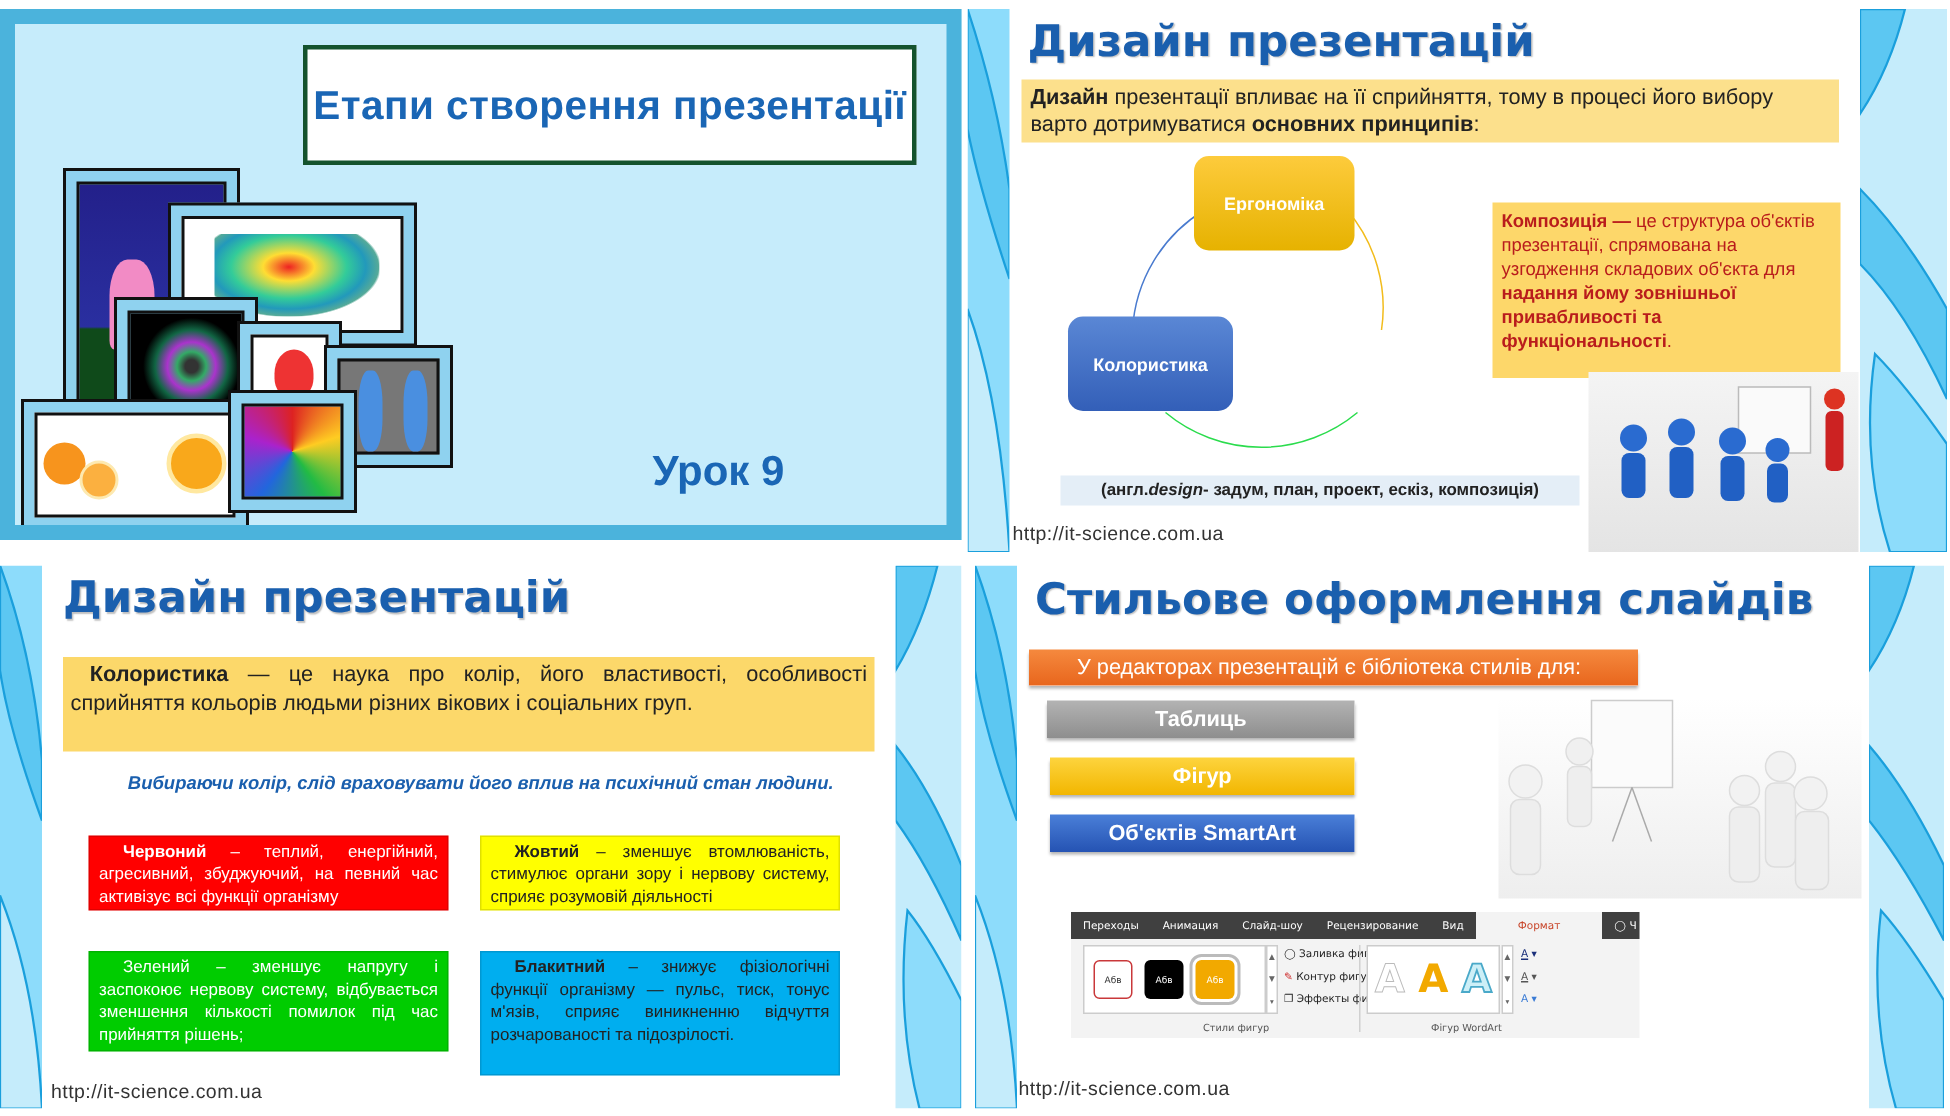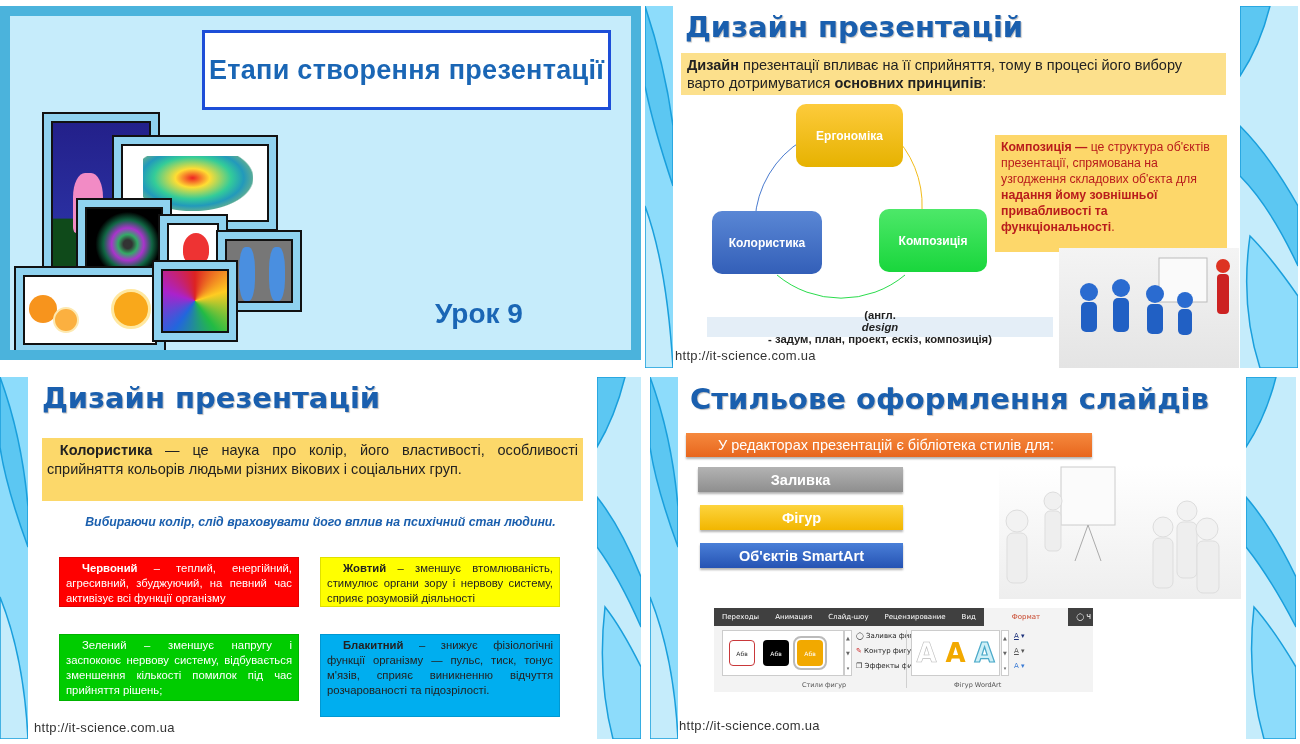--- a/index.html
+++ b/index.html
@@ -3,42 +3,42 @@
 <meta charset="utf-8">
 <style>
   * { box-sizing: border-box; margin: 0; padding: 0; }
   html, body { width: 1300px; height: 744px; background: #ffffff; overflow: hidden; }
   body { position: relative; font-family: "Liberation Sans", "DejaVu Sans", sans-serif; }
 
   .slide { position: absolute; overflow: hidden; }
 
   
   #slide1 { left: 0; top: 6px; width: 641px; height: 354px; background: #c6ecfb; border: 10px solid #4bb3dc; }
-  #slide1 .title-box { position: absolute; left: 192px; top: 14px; width: 409px; height: 80px; background: #fff; border: 3px solid #1d4ed8; display:flex; align-items:center; justify-content:center; text-align:center; }
+  #slide1 .title-box { position: absolute; left: 192px; top: 14px; width: 409px; height: 80px; background: #fff; border: 3px solid #14532d; display:flex; align-items:center; justify-content:center; text-align:center; }
   #slide1 .title-box span { color: #1a66b5; font-weight: bold; font-size: 27px; line-height: 31px; letter-spacing: 0.3px; }
   #slide1 .lesson { position: absolute; left: 425px; top: 282px; color: #1a66b5; font-weight: bold; font-size: 28px; }
   .photo { position: absolute; border: 2px solid #111; background: #8fd2ef; padding: 7px; }
   .photo .inner { width: 100%; height: 100%; border: 2px solid #111; }
 
   
   .wave { position: absolute; top: 0; bottom: 0; width: 40px; background: #8ddcfb; overflow: hidden; }
   .wave svg { width: 100%; height: 100%; display: block; }
 
   
   #slide2 { left: 645px; top: 6px; width: 655px; height: 362px; background: #fff; }
   .s-title { position: absolute; color: #1a5fae; font-weight: bold; font-family: "DejaVu Sans", sans-serif; text-shadow: 1px 1px 1px rgba(0,0,0,0.25); }
   #slide2 .s-title { left: 40px; top: 4px; font-size: 29px; }
   #slide2 .intro { position: absolute; left: 36px; top: 47px; width: 545px; height: 42px; background: #fce08c; padding: 3px 6px; font-size: 14.5px; line-height: 18px; color: #222; }
   .node { position: absolute; border-radius: 10px; color: #fff; font-weight: bold; font-size: 12px; display:flex; align-items:center; justify-content:center; }
   #slide2 .node-ergo { left: 151px; top: 98px; width: 107px; height: 63px; background: linear-gradient(#fdcb3c, #e6b200); }
   #slide2 .node-kolor { left: 67px; top: 205px; width: 110px; height: 63px; background: linear-gradient(#5a87d5, #335fb8); }
   #slide2 .node-komp { left: 234px; top: 203px; width: 108px; height: 63px; background: linear-gradient(#4de869, #19d63c); }
   #slide2 .ring { position: absolute; left: 88px; top: 104px; width: 212px; height: 205px; }
   #slide2 .komp-def { position: absolute; left: 350px; top: 129px; width: 232px; height: 117px; background: #fdd76a; padding: 4px 6px; font-size: 12.3px; line-height: 16px; color: #b91c1c; }
-  #slide2 .design-note { position: absolute; left: 62px; top: 311px; width: 346px; height: 20px; background: #e4eef7; font-size: 11.3px; font-weight: bold; color: #222; display:flex; align-items:center; justify-content:center;flex-direction:column; }
+  #slide2 .design-note { position: absolute; left: 62px; top: 311px; width: 346px; height: 20px; background: #e4eef7; font-size: 11.3px; font-weight: bold; color: #222; display:flex; align-items:center; justify-content:center; }
   .url { position: absolute; font-size: 13px; color: #333; letter-spacing: 0.3px; }
   #slide2 .url { left: 30px; top: 342px; }
   .people-img { position: absolute; background: linear-gradient(#f4f4f4, #e4e4e4); }
 
   
   #slide3 { left: 0; top: 377px; width: 641px; height: 362px; background: #fff; }
   #slide3 .s-title { left: 42px; top: 4px; font-size: 29px; }
   #slide3 .intro { position: absolute; left: 42px; top: 61px; width: 541px; height: 63px; background: #fcd86a; padding: 3px 5px 3px 5px; font-size: 14.5px; line-height: 19px; color: #222; text-align: justify; }
   #slide3 .hint { position: absolute; left: 0; width: 641px; top: 138px; text-align: center; font-size: 12.3px; font-weight: bold; color: #1a5fae; font-style: italic; }
   .cbox { position: absolute; padding: 3px 6px; font-size: 11.3px; line-height: 15px; text-align: justify; text-indent: 16px; border: 1px solid rgba(0,0,0,0.12); }
@@ -141,21 +141,20 @@
     <b>Дизайн</b><span> презентації впливає на її сприйняття, тому в процесі його вибору варто дотримуватися </span><b>основних принципів</b><span>:</span>
   </div>
 
   <svg class="ring" viewBox="0 0 212 205">
     <path d="M70 30 A100 100 0 0 0 22 110" fill="none" stroke="#4a7bcf" stroke-width="1"></path>
     <path d="M165 30 A100 100 0 0 1 188 110" fill="none" stroke="#f2bc1c" stroke-width="1"></path>
     <path d="M44 165 A100 100 0 0 0 172 165" fill="none" stroke="#2bdc4d" stroke-width="1"></path>
   </svg>
   <div class="node node-ergo">Ергономіка</div>
   <div class="node node-kolor">Колористика</div>
-  <div class="node node-komp">Композиція</div>
 
   <div class="komp-def">
     <b>Композиція —</b><span> це структура об'єктів презентації, спрямована на узгодження складових об'єкта для </span><b>надання йому зовнішньої привабливості та функціональності</b><span>.</span>
   </div>
 
   <div class="people-img" style="left:414px;top:242px;width:180px;height:120px;">
     <svg width="180" height="120" viewBox="0 0 180 120">
       <rect x="100" y="10" width="48" height="44" fill="#fafafa" stroke="#bbb"></rect>
       <circle cx="164" cy="18" r="7" fill="#d32"></circle>
         <rect x="158" y="26" width="12" height="40" rx="4" fill="#c22"></rect>
@@ -226,21 +225,21 @@
     <svg viewBox="0 0 50 362" preserveAspectRatio="none">
         <path d="M0 0 L30 0 Q20 40 0 70Z" fill="#5cc7f2" stroke="#1a9fdc" stroke-width="1.5"></path>
         <path d="M0 120 Q26 150 50 200 L50 250 Q24 200 0 170Z" fill="#5cc7f2" stroke="#1a9fdc" stroke-width="1.5"></path>
         <path d="M8 230 Q0 300 18 362 L50 362 L50 290 Q26 250 8 230Z" fill="#8ddcfb" stroke="#1a9fdc" stroke-width="1.5"></path>
       </svg>
   </div>
 
   <div class="s-title">Стильове оформлення слайдів</div>
   <div class="lib-bar">У редакторах презентацій є бібліотека стилів для:</div>
 
-  <div class="style-btn btn-tables">Заливка</div>
+  <div class="style-btn btn-tables">Таблиць</div>
   <div class="style-btn btn-shapes">Фігур</div>
   <div class="style-btn btn-smartart">Об'єктів SmartArt</div>
 
   <div class="people-img" style="left:349px;top:88px;width:242px;height:134px;background:linear-gradient(#fff,#eee);">
     <svg width="242" height="134" viewBox="0 0 242 134">
       <rect x="62" y="2" width="54" height="58" fill="#fbfbfb" stroke="#ccc"></rect>
       <line x1="89" y1="60" x2="76" y2="96" stroke="#aaa"></line>
         <line x1="89" y1="60" x2="102" y2="96" stroke="#aaa"></line>
       <circle cx="54" cy="36" r="9" fill="#f0f0f0" stroke="#ddd"></circle>
         <rect x="46" y="46" width="16" height="40" rx="5" fill="#eee" stroke="#ddd"></rect>

